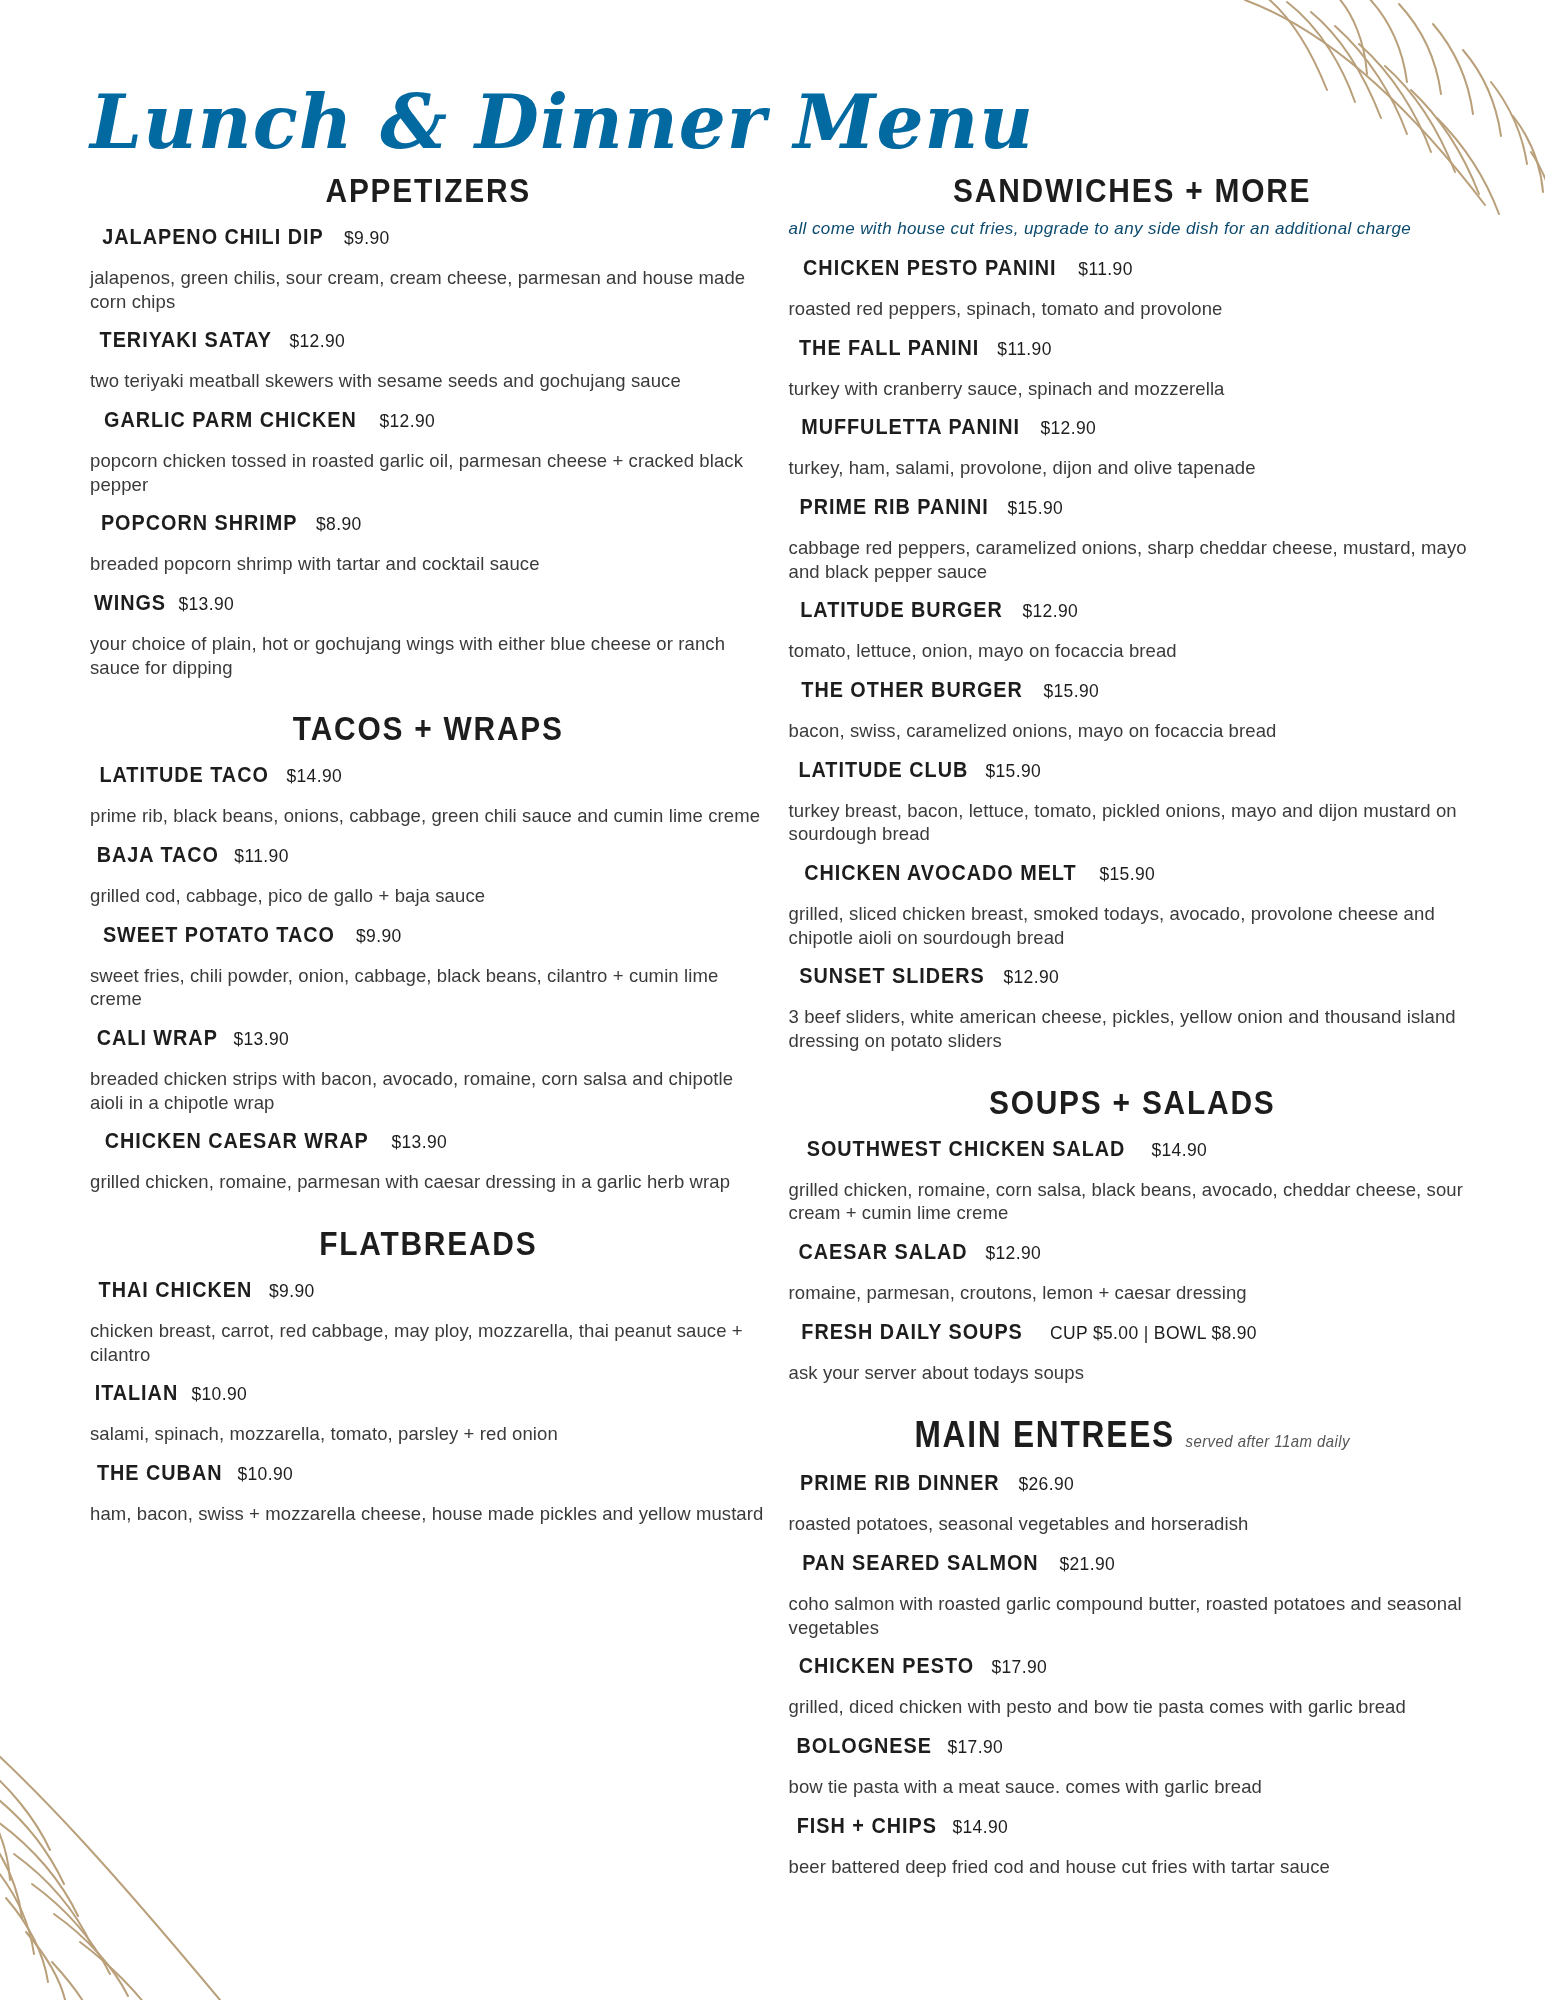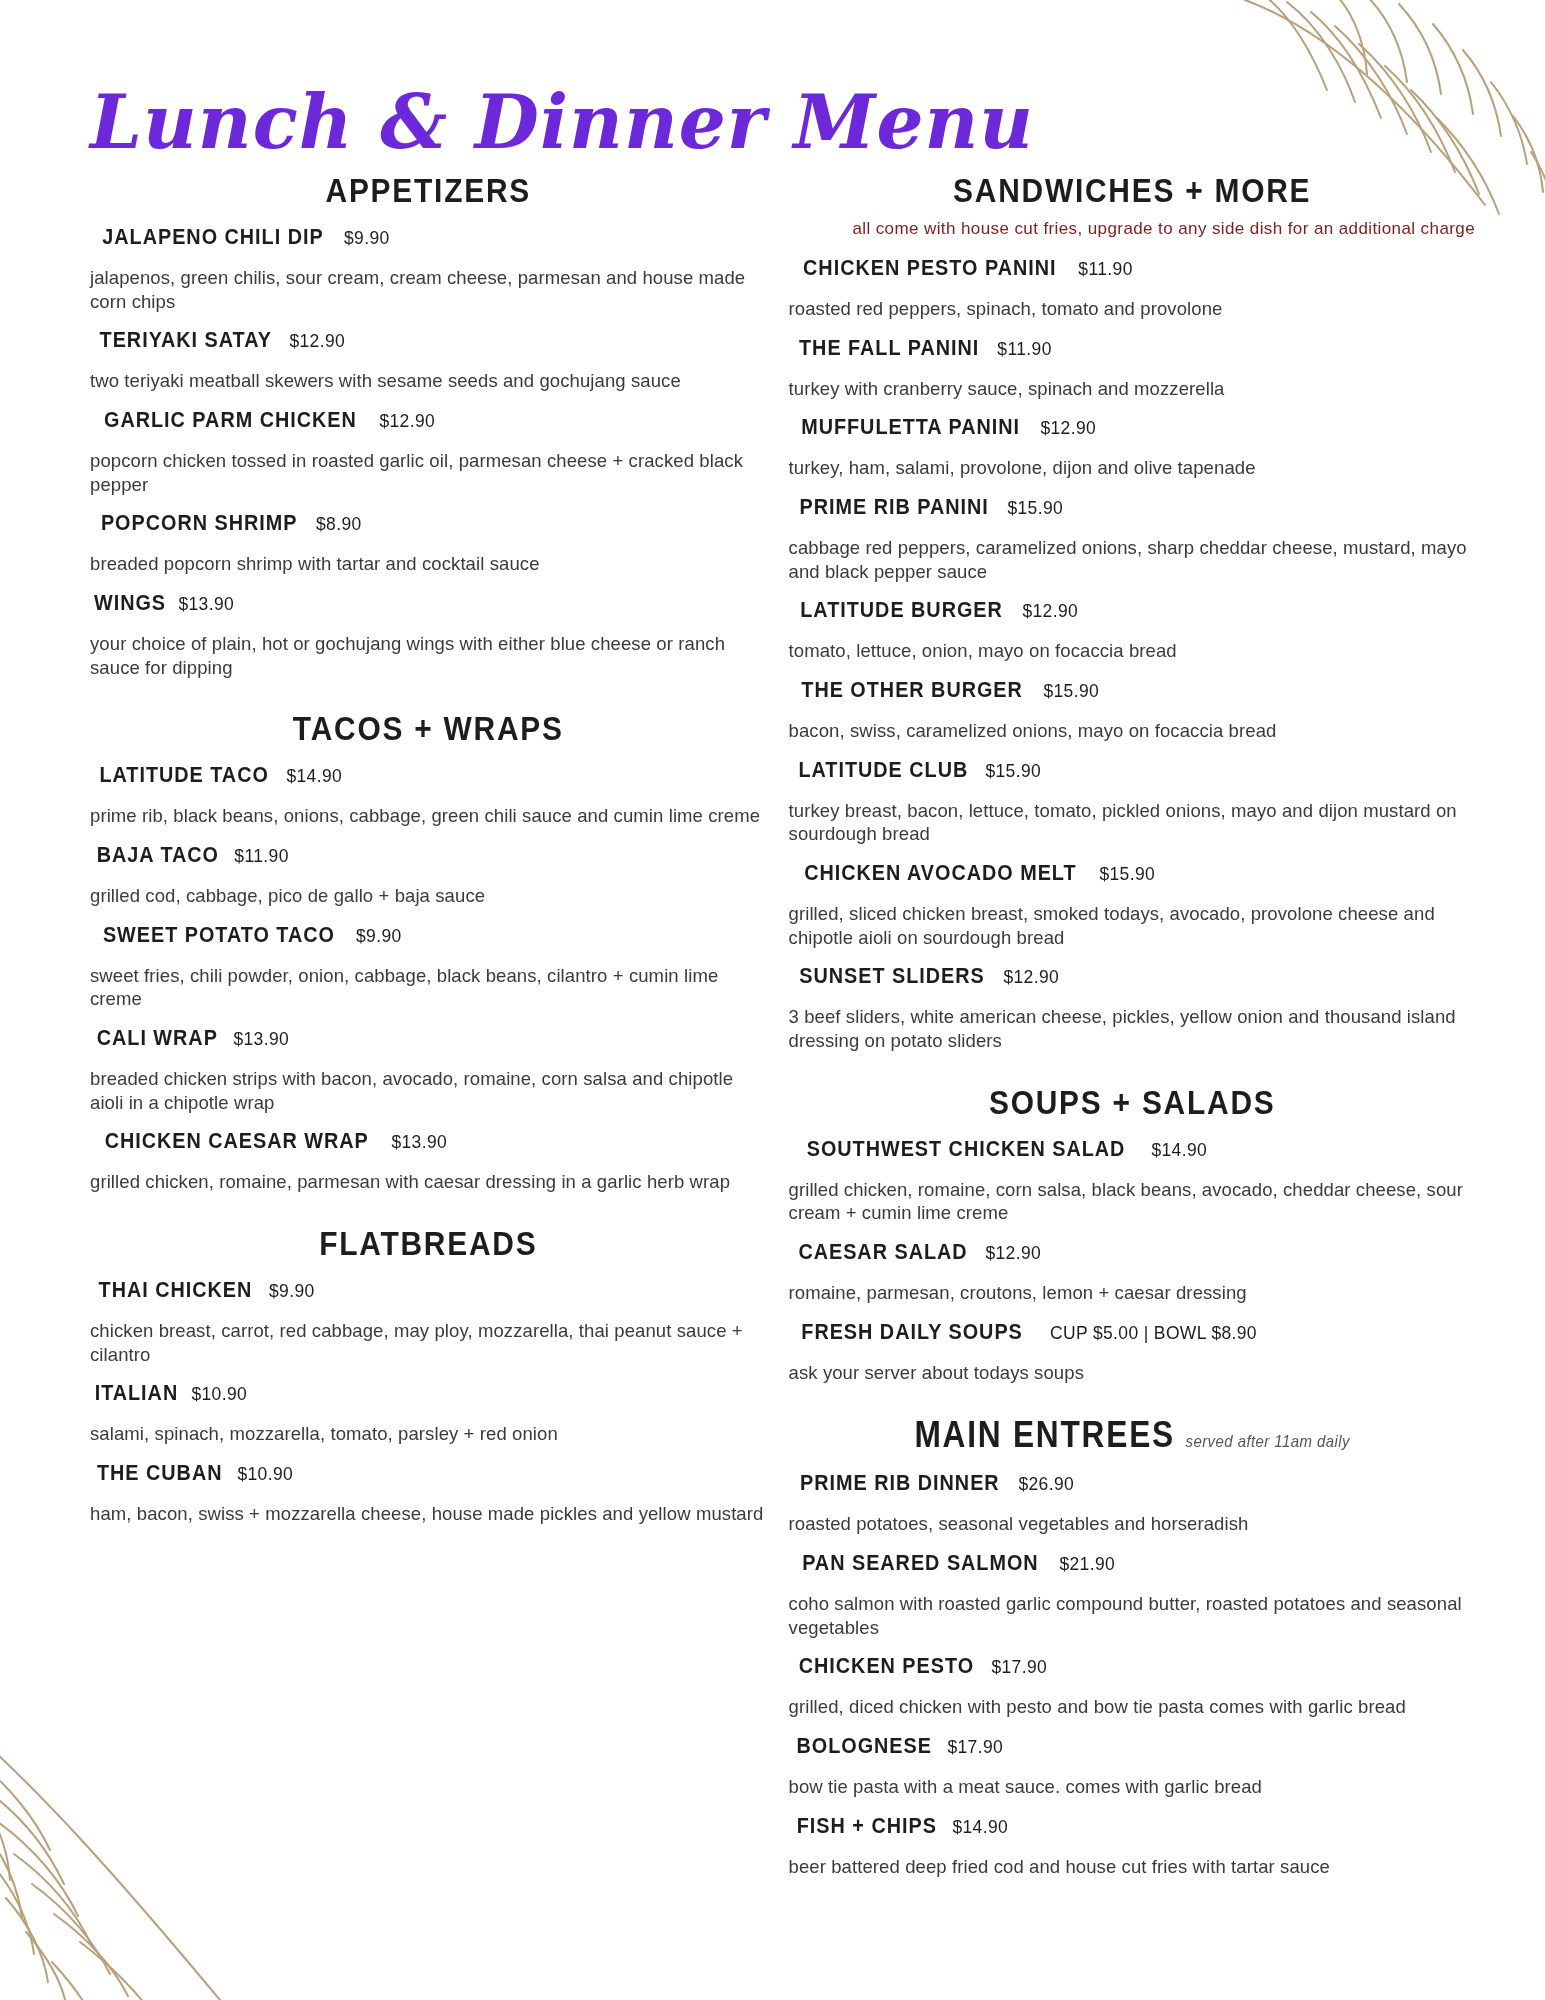--- a/index.html
+++ b/index.html
@@ -43,21 +43,21 @@
     height: 2000px;
     box-sizing: border-box;
     padding: 60px 70px 20px 70px;
   }
   .title {
     font-family: "DejaVu Serif", serif;
     font-style: italic;
     font-weight: bold;
     font-size: 74px;
     letter-spacing: 1px;
-    color: #6d28d9;
+    color: #0369a1;
     line-height: 1;
     margin: 25px 0 0 20px;
     white-space: nowrap;
   }
 
   .columns {
     display: flex;
     gap: 12px;
     margin-top: -18px;
   }
@@ -86,23 +86,24 @@
   .section-head .sub-note {
     font-size: 17px;
     font-style: italic;
     font-weight: normal;
     letter-spacing: 0.5px;
     color: #555;
     margin-left: 12px;
     text-transform: none;
   }
   .section-note {
-    text-align: right;
+    text-align: left;
+    font-style: italic;
     font-size: 17px;
-    color: #7f1d1d;
+    color: #0c4a6e;
     line-height: 1.35;
     margin: -6px 0 14px 0;
     letter-spacing: 0.4px;
   }
 
   
   .item {
     margin-bottom: 14px;
   }
   .item-head {

